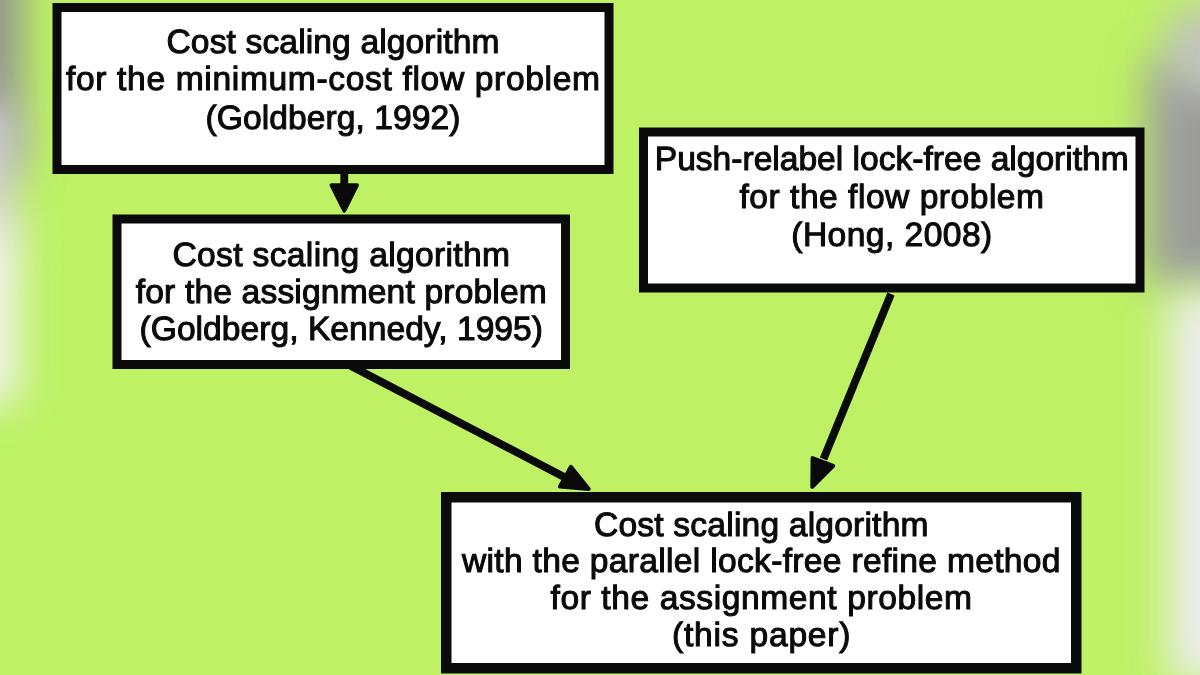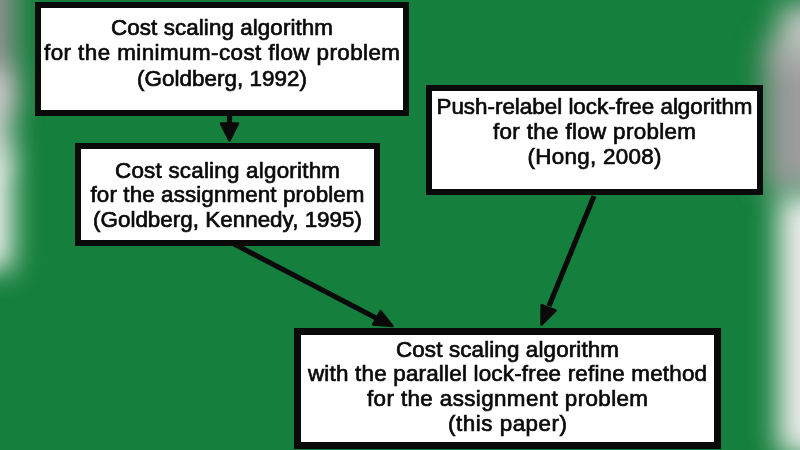--- a/index.html
+++ b/index.html
@@ -1,16 +1,16 @@
 <!DOCTYPE html>
 <html><head>
 <meta charset="utf-8">
 <style>
   html,body{margin:0;padding:0;background:#ffffff;}
-  #stage{position:relative;width:800px;height:450px;overflow:hidden;background:#15803d;}
+  #stage{position:relative;width:800px;height:450px;overflow:hidden;background:#bef264;}
   svg{display:block;filter:blur(0.5px);}
   text{font-family:"Liberation Sans",sans-serif;fill:#0a0a0a;}
 </style>
 </head>
 <body>
 <div id="stage">
 <svg width="800" height="450" viewBox="0 0 800 450">
   <defs>
     <filter id="soft" x="-150%" y="-150%" width="400%" height="400%">
       <feGaussianBlur stdDeviation="14"></feGaussianBlur>

